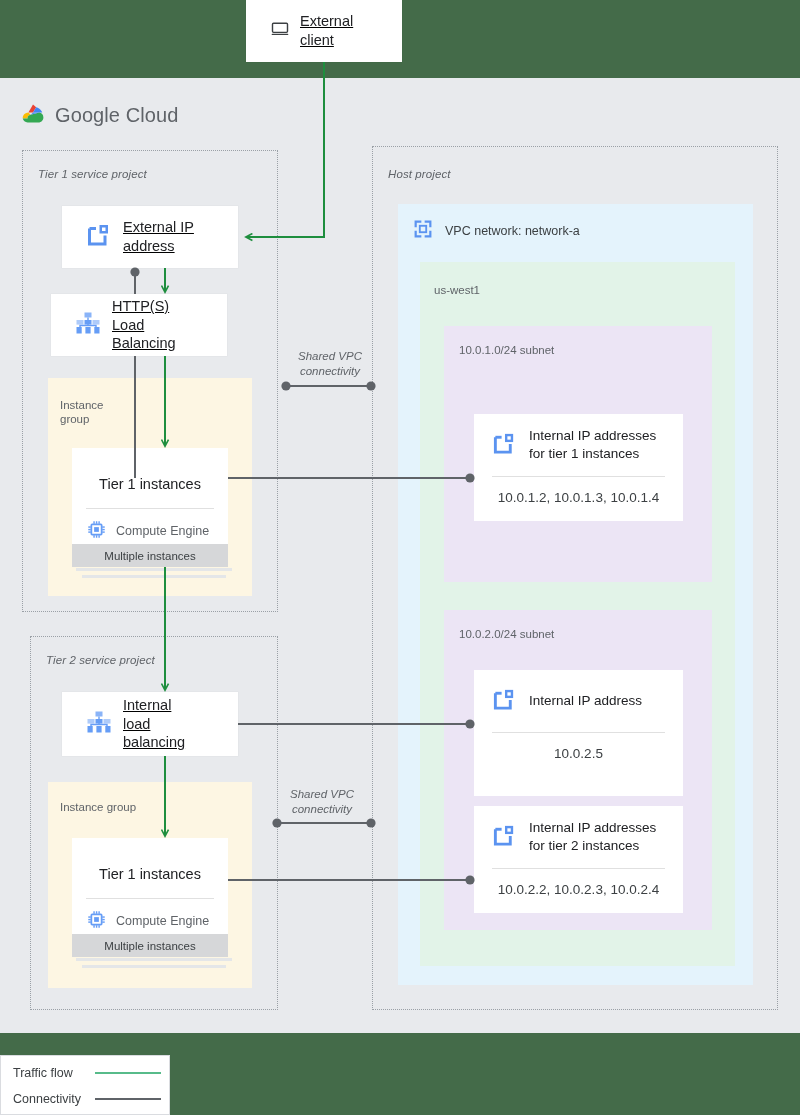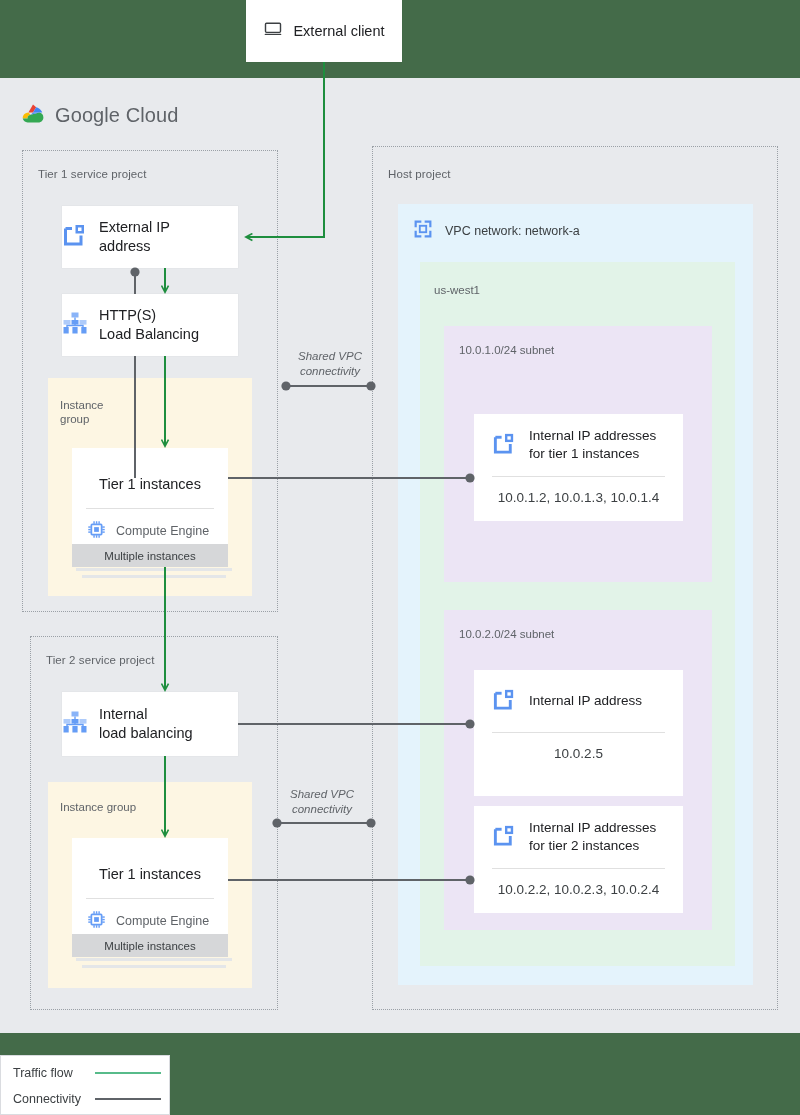--- a/index.html
+++ b/index.html
@@ -31,33 +31,35 @@
   .dotted-zone {
     border: 1.6px dotted #9aa0a6;
     background: transparent;
   }
   .zone-label {
     position: absolute;
     font-size: 11.5px;
     color: #5f6368;
     letter-spacing: 0.1px;
     white-space: nowrap;
+    font-style: italic;
   }
 
   .card {
     background: #ffffff;
     box-shadow: 0 0 0 0.5px rgba(0,0,0,0.03);
   }
 
   .card-row {
     display: flex;
     align-items: center;
     gap: 11px;
-    padding: 0 0;
+    padding: 0 24px;
     height: 100%;
+    text-decoration: underline;
   }
   .card-title {
     font-size: 14.5px;
     color: #202124;
     line-height: 1.28;
     white-space: pre-line;
   }
 
   .icon { flex: 0 0 auto; display: block; }
 
@@ -247,21 +249,21 @@
           <path d="M3.5 6.5 H10" stroke="#5b93f0" stroke-width="3" fill="none"></path>
           <rect x="13.5" y="3" width="8.5" height="8.5" fill="#5b93f0"></rect>
           <rect x="16" y="5.5" width="3.5" height="3.5" fill="#ffffff"></rect>
         </svg>
       </span>
       <span class="card-title">External IP
 address</span>
     </div>
   </div>
 
-  <div class="card abs" style="left:62px; top:294px; width:176px; height:62px;">
+  <div class="card abs" style="left:51px; top:294px; width:176px; height:62px;">
     <div class="card-row">
       <span class="icon">
         <svg width="26" height="26" viewBox="0 0 26 26">
           <rect x="9.5" y="2.5" width="7" height="5" fill="#8ab4f8"></rect>
           <rect x="1.5" y="10" width="7" height="4.6" fill="#aecbfa"></rect>
           <rect x="9.5" y="10" width="7" height="4.6" fill="#669df6"></rect>
           <rect x="17.5" y="10" width="7" height="4.6" fill="#aecbfa"></rect>
           <rect x="1.5" y="17" width="5.2" height="6.5" fill="#669df6"></rect>
           <rect x="10.4" y="17" width="5.2" height="6.5" fill="#669df6"></rect>
           <rect x="19.3" y="17" width="5.2" height="6.5" fill="#669df6"></rect>

